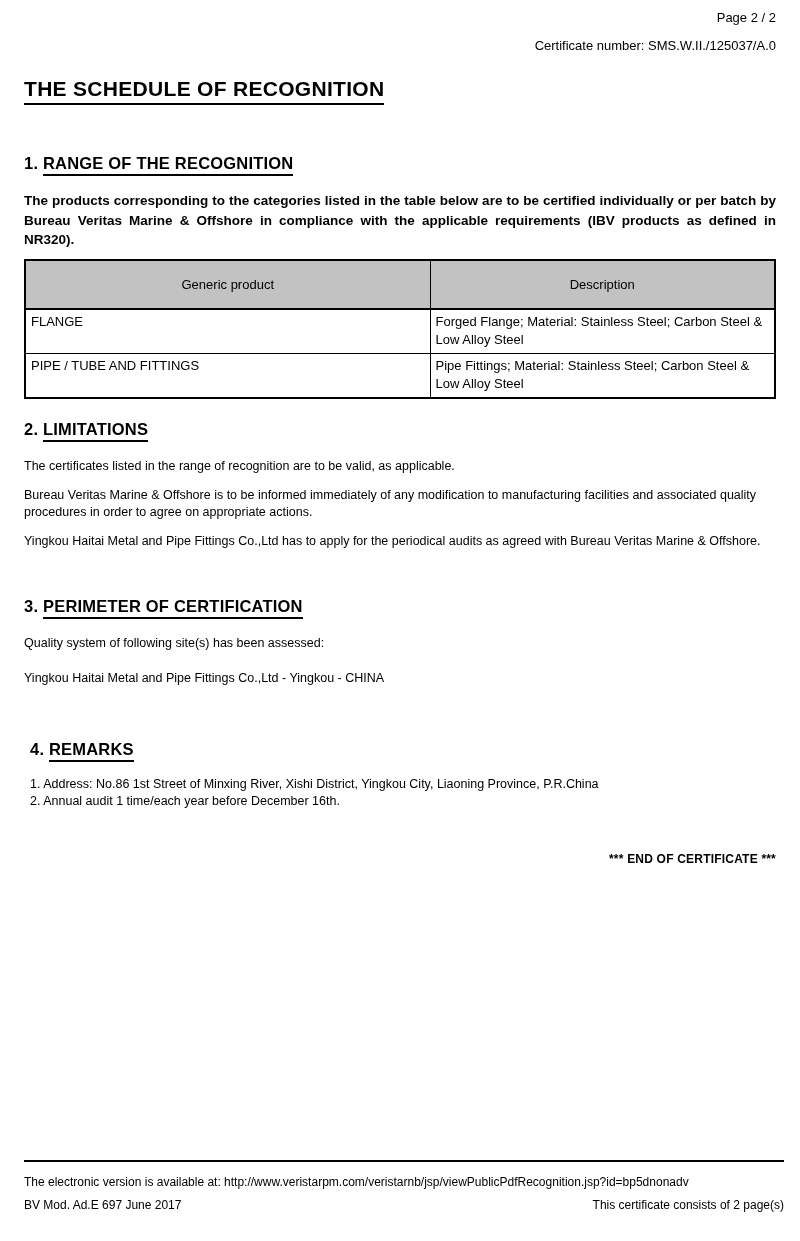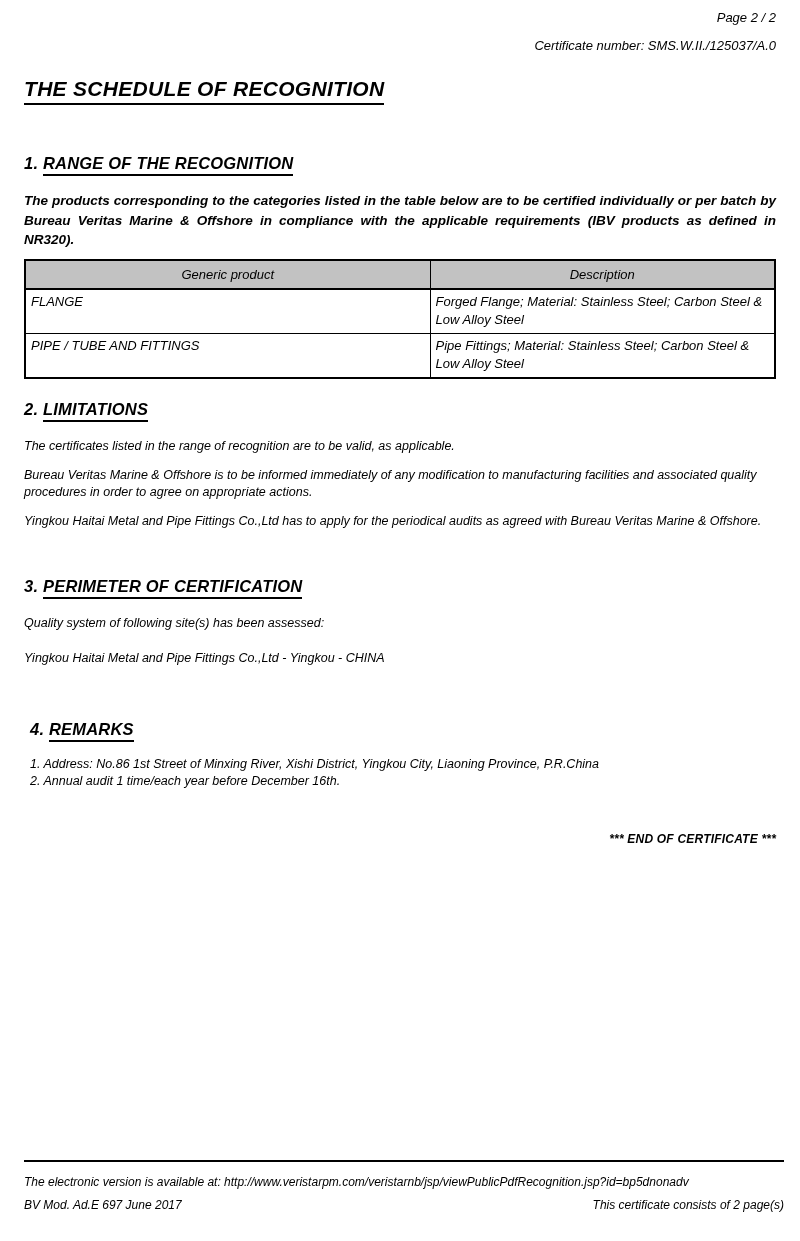--- a/index.html
+++ b/index.html
@@ -9,21 +9,20 @@
     width: 800px; height: 1241px;
     font-family: "Liberation Sans", "DejaVu Sans", sans-serif;
     color: #000000;
     position: relative;
     overflow: hidden;
   }
   .page {
     position: relative;
     width: 800px; height: 1092px;
     padding: 10px 24px 0 24px;
-    font-style: italic;
   }
   .meta-line {
     text-align: right;
     font-size: 13px;
     line-height: 15px;
   }
   .meta-cert { margin-top: 13px; }
   .doc-title {
     text-align: left;
     margin-top: 24px;
@@ -73,21 +72,21 @@
   }
   .products-table th, .products-table td {
     border: 1px solid #000;
     font-size: 13px;
     font-weight: normal;
   }
   .products-table th {
     background: #c2c2c2;
     text-align: center;
     height: 25px;
-    padding: 6px 4px;
+    padding: 16px 4px;
     border-bottom: 2px solid #000;
   }
   .products-table td {
     vertical-align: top;
     padding: 3px 5px 4px 5px;
     height: 39px;
     line-height: 18px;
   }
   .col-generic { width: 54%; }
   .col-desc { width: 46%; }

